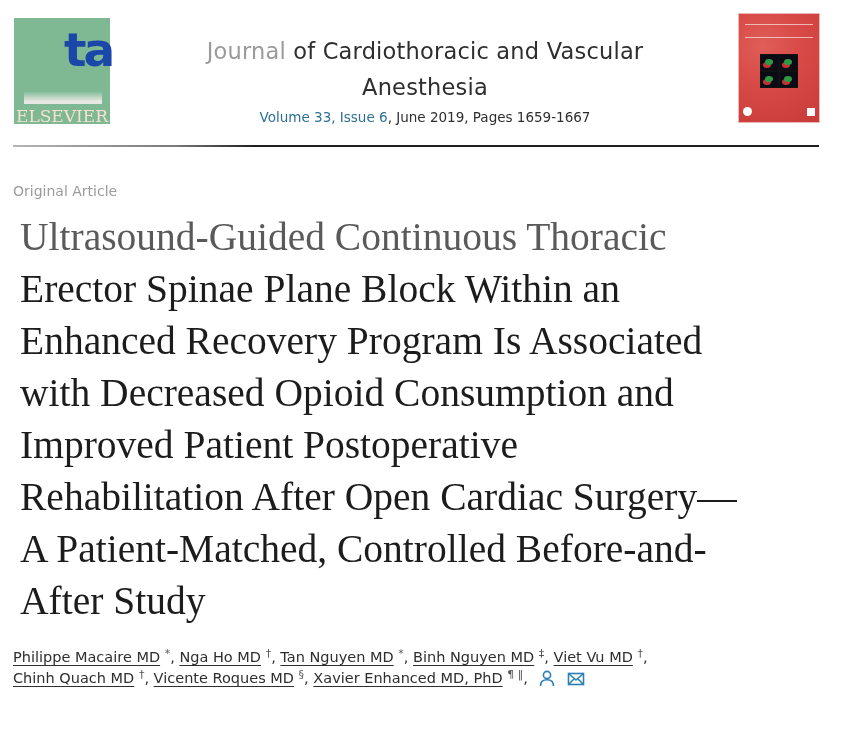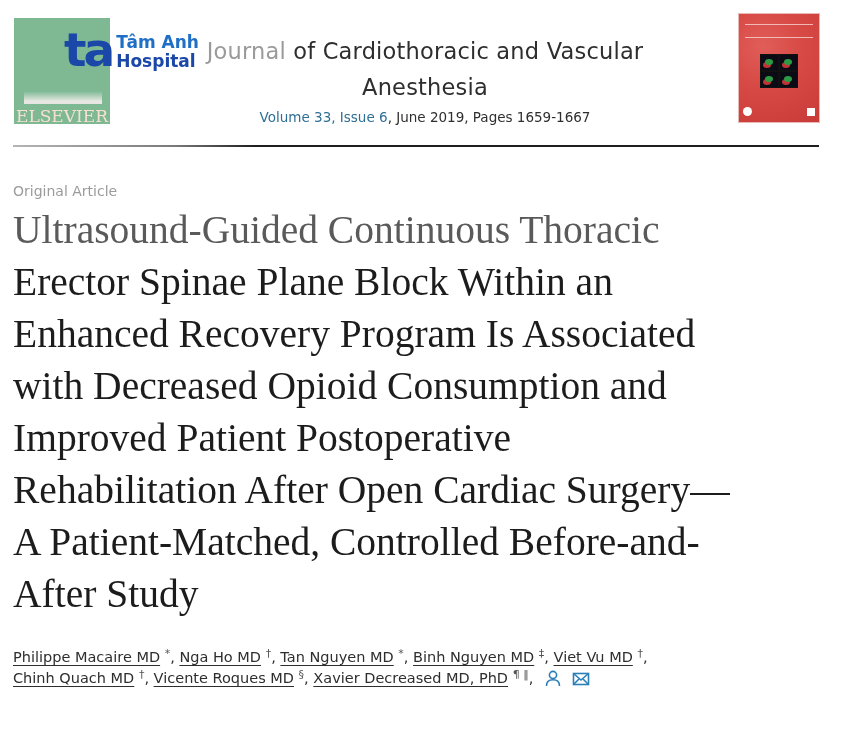--- a/index.html
+++ b/index.html
@@ -62,21 +62,21 @@
     .rule {
       position: absolute; left: 13px; top: 145px; width: 806px; height: 2px;
       background: linear-gradient(90deg, #b5b5b5 0%, #7a7a7a 20%, #1f1f1f 30%, #1f1f1f 100%);
     }
 
     
     .article-type {
       position: absolute; left: 13px; top: 183px; font-size: 14px; color: #9b9b9b;
     }
     .article-title {
-      position: absolute; left: 13px; top: 204px; width: 820px; margin: 0;
+      position: absolute; left: 13px; top: 204px; width: 820px; margin: 7px;
       font-family: "Liberation Serif", serif; font-weight: normal; font-size: 39.5px; line-height: 52px;
       color: #1c1c1c; letter-spacing: 0px;
     }
     .article-title .line { display: block; white-space: nowrap; }
     .article-title .line:first-child { color: #5a5a5a; }
 
     .authors {
       position: absolute; left: 13px; top: 645px; width: 820px;
       font-size: 14.5px; line-height: 18px; color: #2e2e2e;
     }
@@ -88,24 +88,20 @@
 </head>
 <body>
 
 <div class="elsevier-logo">
   <div class="elsevier-tree"></div>
   <div class="elsevier-word">ELSEVIER</div>
 </div>
 
 <div class="tamanh">
   <div class="ta-mark">ta</div>
-  <div class="ta-text">
-    <span class="ta-line1">Tâm Anh</span>
-    <span class="ta-line2">Hospital</span>
-  </div>
 </div>
 
 <div class="journal-title">
   <span class="faded">Journal</span><span> of Cardiothoracic and Vascular Anesthesia</span>
 </div>
 
 <div class="issue-line">
   <a href="#">Volume 33, Issue 6</a><span>, June 2019, Pages 1659-1667</span>
 </div>
 
@@ -137,21 +133,21 @@
 </h1>
 
 <div class="authors">
   <span class="author"><a href="#">Philippe Macaire MD</a> <sup>*</sup>, </span>
   <span class="author"><a href="#">Nga Ho MD</a> <sup>†</sup>, </span>
   <span class="author"><a href="#">Tan Nguyen MD</a> <sup>*</sup>, </span>
   <span class="author"><a href="#">Binh Nguyen MD</a> <sup>‡</sup>, </span>
   <span class="author"><a href="#">Viet Vu MD</a> <sup>†</sup>,</span><br>
   <span class="author"><a href="#">Chinh Quach MD</a> <sup>†</sup>, </span>
   <span class="author"><a href="#">Vicente Roques MD</a> <sup>§</sup>, </span>
-  <span class="author"><a href="#">Xavier Decreased MD, PhD</a> <sup>¶ ‖</sup>, </span>
+  <span class="author"><a href="#">Xavier Enhanced MD, PhD</a> <sup>¶ ‖</sup>, </span>
   <span class="icon-btn">
     <svg width="18" height="18" viewBox="0 0 18 18" fill="none" stroke="#2a7fb8" stroke-width="1.6">
       <circle cx="9" cy="6" r="3.6"></circle>
       <path d="M2.5 17 C2.5 12.5 5.5 10.8 9 10.8 C12.5 10.8 15.5 12.5 15.5 17"></path>
     </svg>
   </span>
   <span class="icon-btn">
     <svg width="18" height="16" viewBox="0 0 18 16" fill="none" stroke="#2a7fb8" stroke-width="1.6">
       <rect x="1.5" y="2.5" width="15" height="11"></rect>
       <path d="M1.5 2.5 L9 9 L16.5 2.5"></path>

